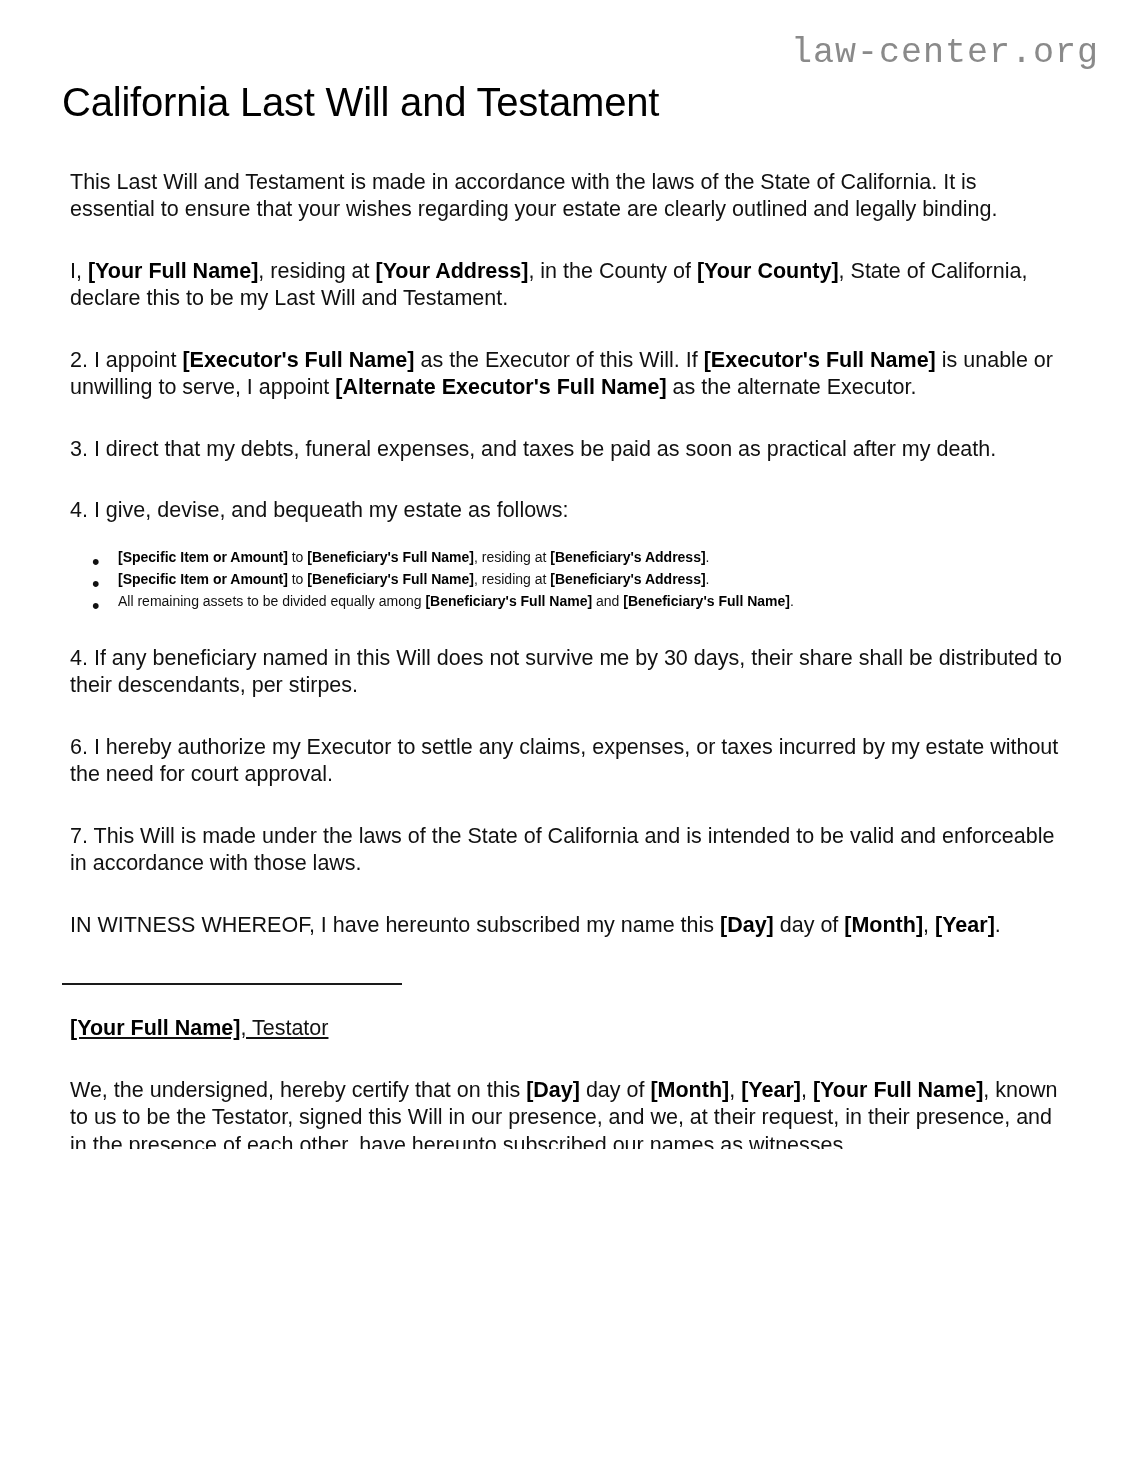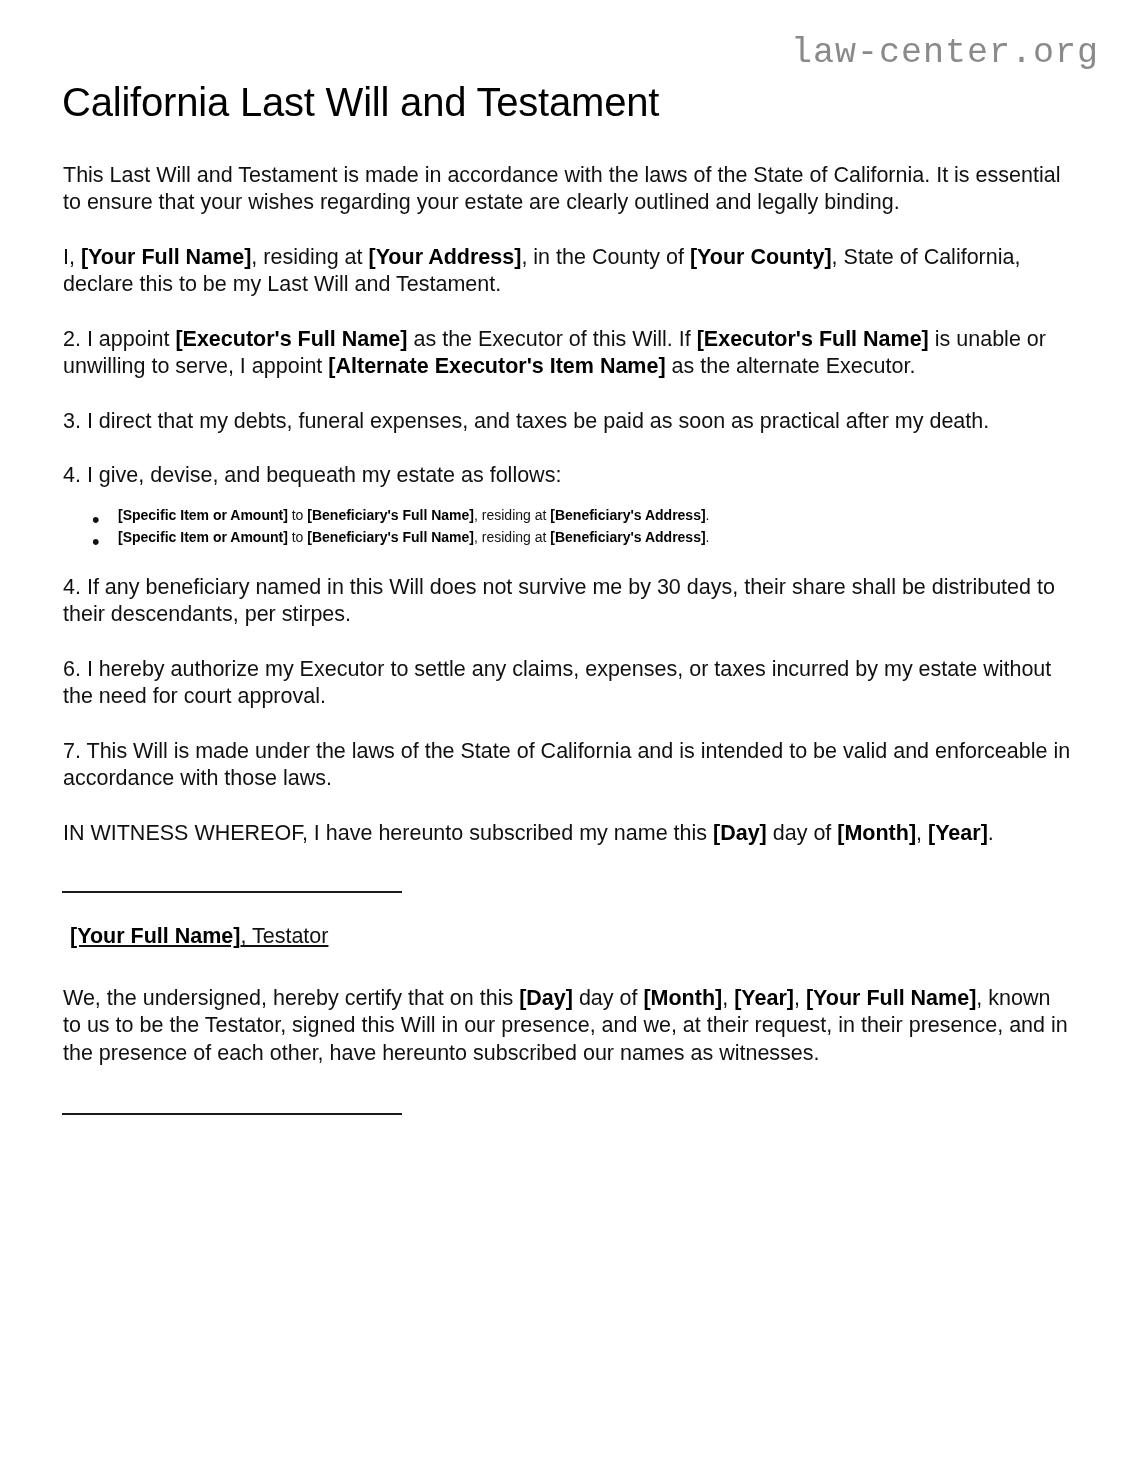--- a/index.html
+++ b/index.html
@@ -41,21 +41,21 @@
     font-weight: normal;
     line-height: 1.12;
     margin: 0;
     padding-top: 80px;
     letter-spacing: -0.2px;
     color: #000;
   }
   p.para {
     font-size: 21.5px;
     line-height: 1.28;
-    margin: 1px;
+    margin: 8px;
     padding-top: 26px;
     color: #111;
     font-weight: normal;
   }
   p.para.first {
     padding-top: 36px;
   }
   ul.bequest-list {
     margin: 0;
     padding-top: 12px;
@@ -114,29 +114,30 @@
 
   <div class="content">
 
     <h1 class="doc-title">California Last Will and Testament</h1>
 
     <p class="para first">This Last Will and Testament is made in accordance with the laws of the State of California. It is essential to ensure that your wishes regarding your estate are clearly outlined and legally binding.</p>
 
     <p class="para"><span>I, </span><b>[Your Full Name]</b><span>, residing at </span><b>[Your Address]</b><span>, in the County of </span><b>[Your County]</b><span>, State of California, declare this to be my Last Will and Testament.</span></p>
 
 
-    <p class="para"><span>2. I appoint </span><b>[Executor's Full Name]</b><span> as the Executor of this Will. If </span><b>[Executor's Full Name]</b><span> is unable or unwilling to serve, I appoint </span><b>[Alternate Executor's Item Name]</b><span> as the alternate Executor.</span></p>
+    <p class="para"><span>2. I appoint </span><b>[Executor's Full Name]</b><span> as the Executor of this Will. If </span><b>[Executor's Full Name]</b><span> is unable or unwilling to serve, I appoint </span><b>[Alternate Executor's Full Name]</b><span> as the alternate Executor.</span></p>
 
     <p class="para">3. I direct that my debts, funeral expenses, and taxes be paid as soon as practical after my death.</p>
 
     <p class="para">4. I give, devise, and bequeath my estate as follows:</p>
 
     <ul class="bequest-list">
       <li><b>[Specific Item or Amount]</b><span> to </span><b>[Beneficiary's Full Name]</b><span>, residing at </span><b>[Beneficiary's Address]</b><span>.</span></li>
       <li><b>[Specific Item or Amount]</b><span> to </span><b>[Beneficiary's Full Name]</b><span>, residing at </span><b>[Beneficiary's Address]</b><span>.</span></li>
+      <li><span>All remaining assets to be divided equally among </span><b>[Beneficiary's Full Name]</b><span> and </span><b>[Beneficiary's Full Name]</b><span>.</span></li>
     </ul>
 
     <p class="para">4. If any beneficiary named in this Will does not survive me by 30 days, their share shall be distributed to their descendants, per stirpes.</p>
 
     <p class="para">6. I hereby authorize my Executor to settle any claims, expenses, or taxes incurred by my estate without the need for court approval.</p>
 
     <p class="para">7. This Will is made under the laws of the State of California and is intended to be valid and enforceable in accordance with those laws.</p>
 
     <p class="para"><span>IN WITNESS WHEREOF, I have hereunto subscribed my name this </span><b>[Day]</b><span> day of </span><b>[Month]</b><span>, </span><b>[Year]</b><span>.</span></p>
 

